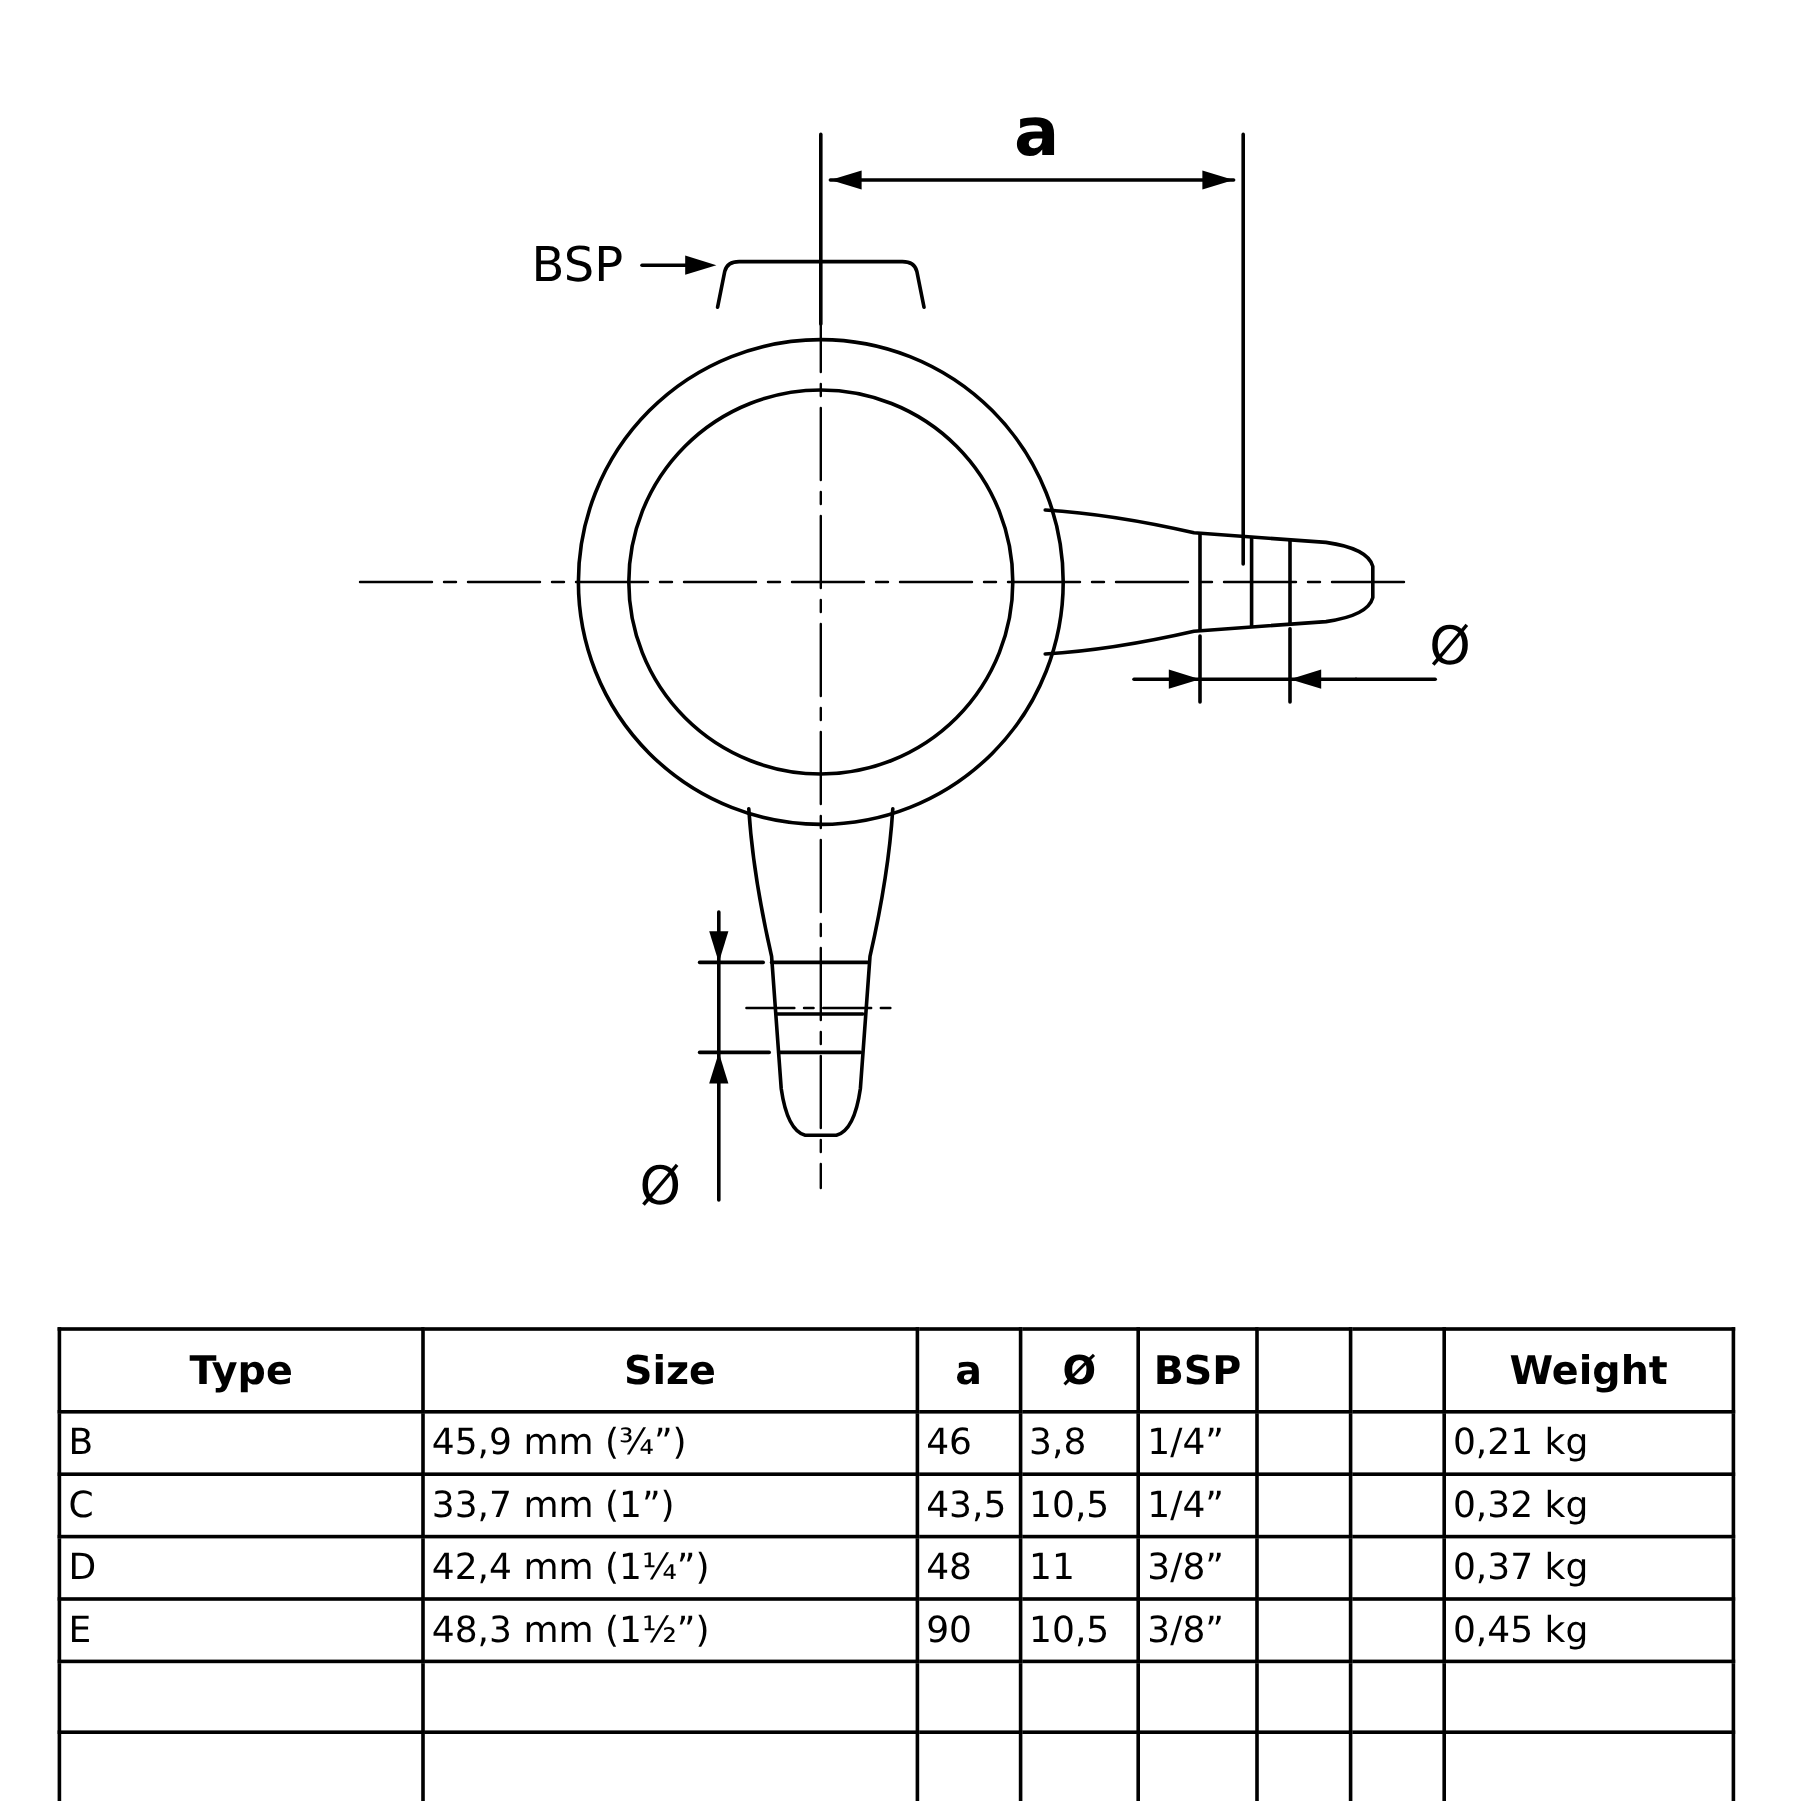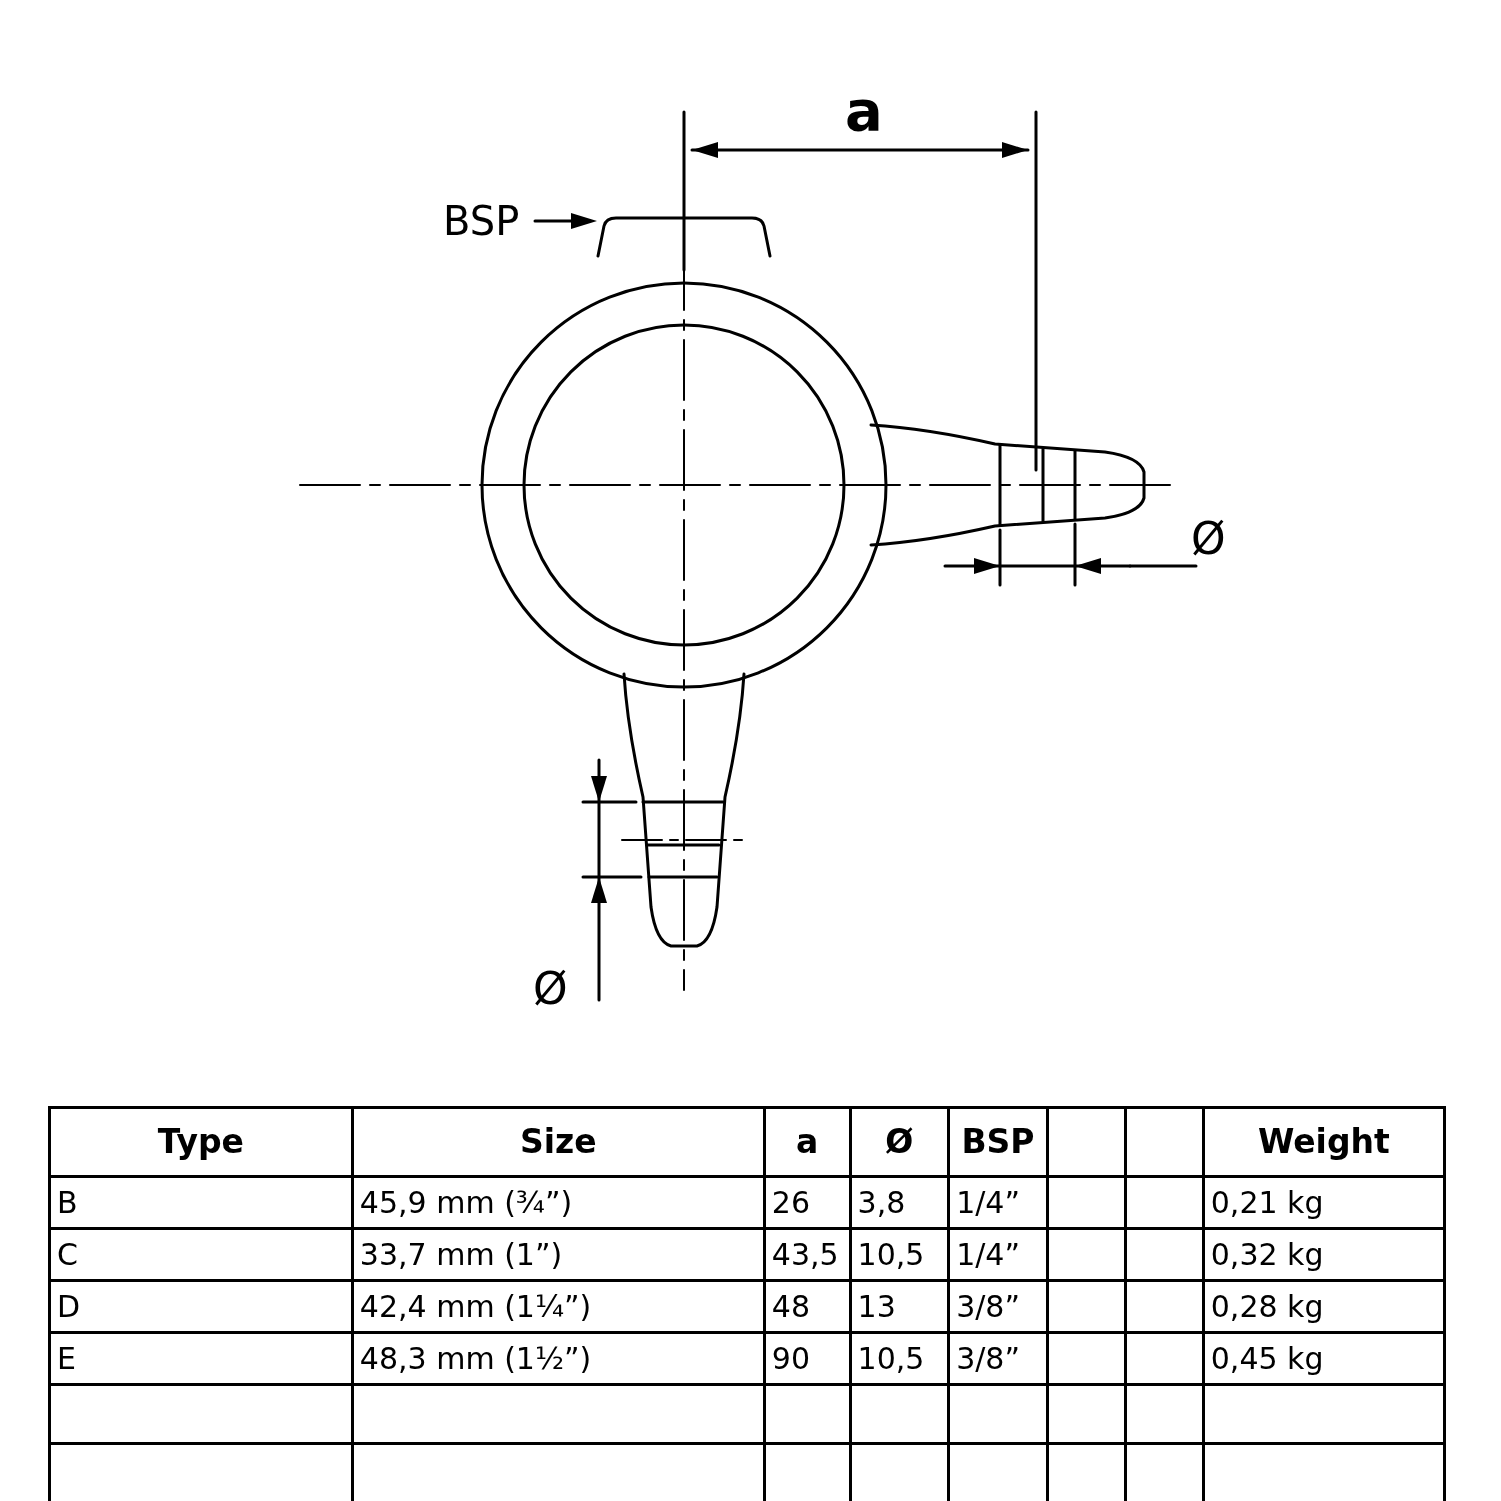--- a/index.html
+++ b/index.html
@@ -181,46 +181,46 @@
           <th class="col-bsp">BSP</th>
           <th class="col-x1 empty-head"></th>
           <th class="col-x2 empty-head"></th>
           <th class="col-weight">Weight</th>
         </tr>
       </thead>
       <tbody>
         <tr>
           <td>B</td>
           <td>45,9 mm (¾”)</td>
-          <td>26</td>
+          <td>46</td>
           <td>3,8</td>
           <td>1/4”</td>
           <td class="empty-cell"></td>
           <td class="empty-cell"></td>
           <td>0,21 kg</td>
         </tr>
         <tr>
           <td>C</td>
           <td>33,7 mm (1”)</td>
           <td>43,5</td>
           <td>10,5</td>
           <td>1/4”</td>
           <td class="empty-cell"></td>
           <td class="empty-cell"></td>
           <td>0,32 kg</td>
         </tr>
         <tr>
           <td>D</td>
           <td>42,4 mm (1¼”)</td>
           <td>48</td>
-          <td>13</td>
+          <td>11</td>
           <td>3/8”</td>
           <td class="empty-cell"></td>
           <td class="empty-cell"></td>
-          <td>0,28 kg</td>
+          <td>0,37 kg</td>
         </tr>
         <tr>
           <td>E</td>
           <td>48,3 mm (1½”)</td>
           <td>90</td>
           <td>10,5</td>
           <td>3/8”</td>
           <td class="empty-cell"></td>
           <td class="empty-cell"></td>
           <td>0,45 kg</td>

